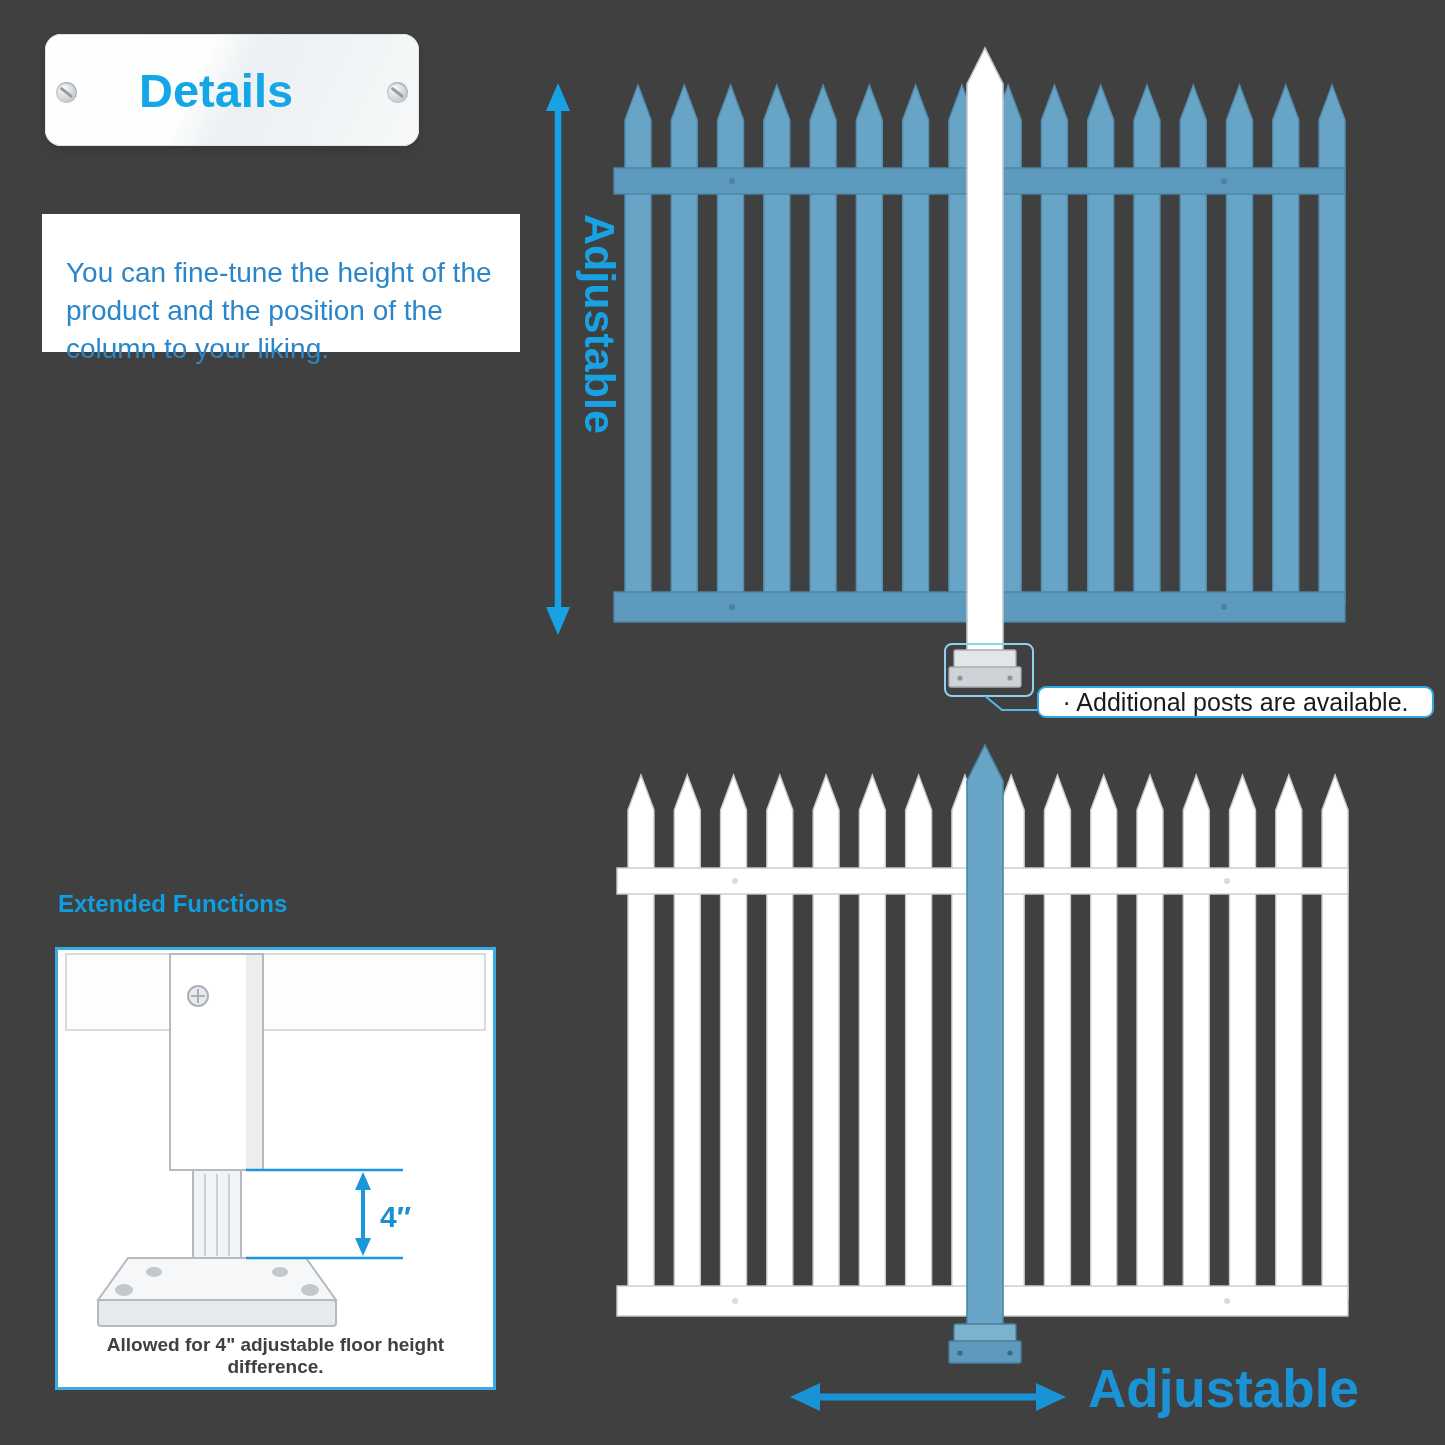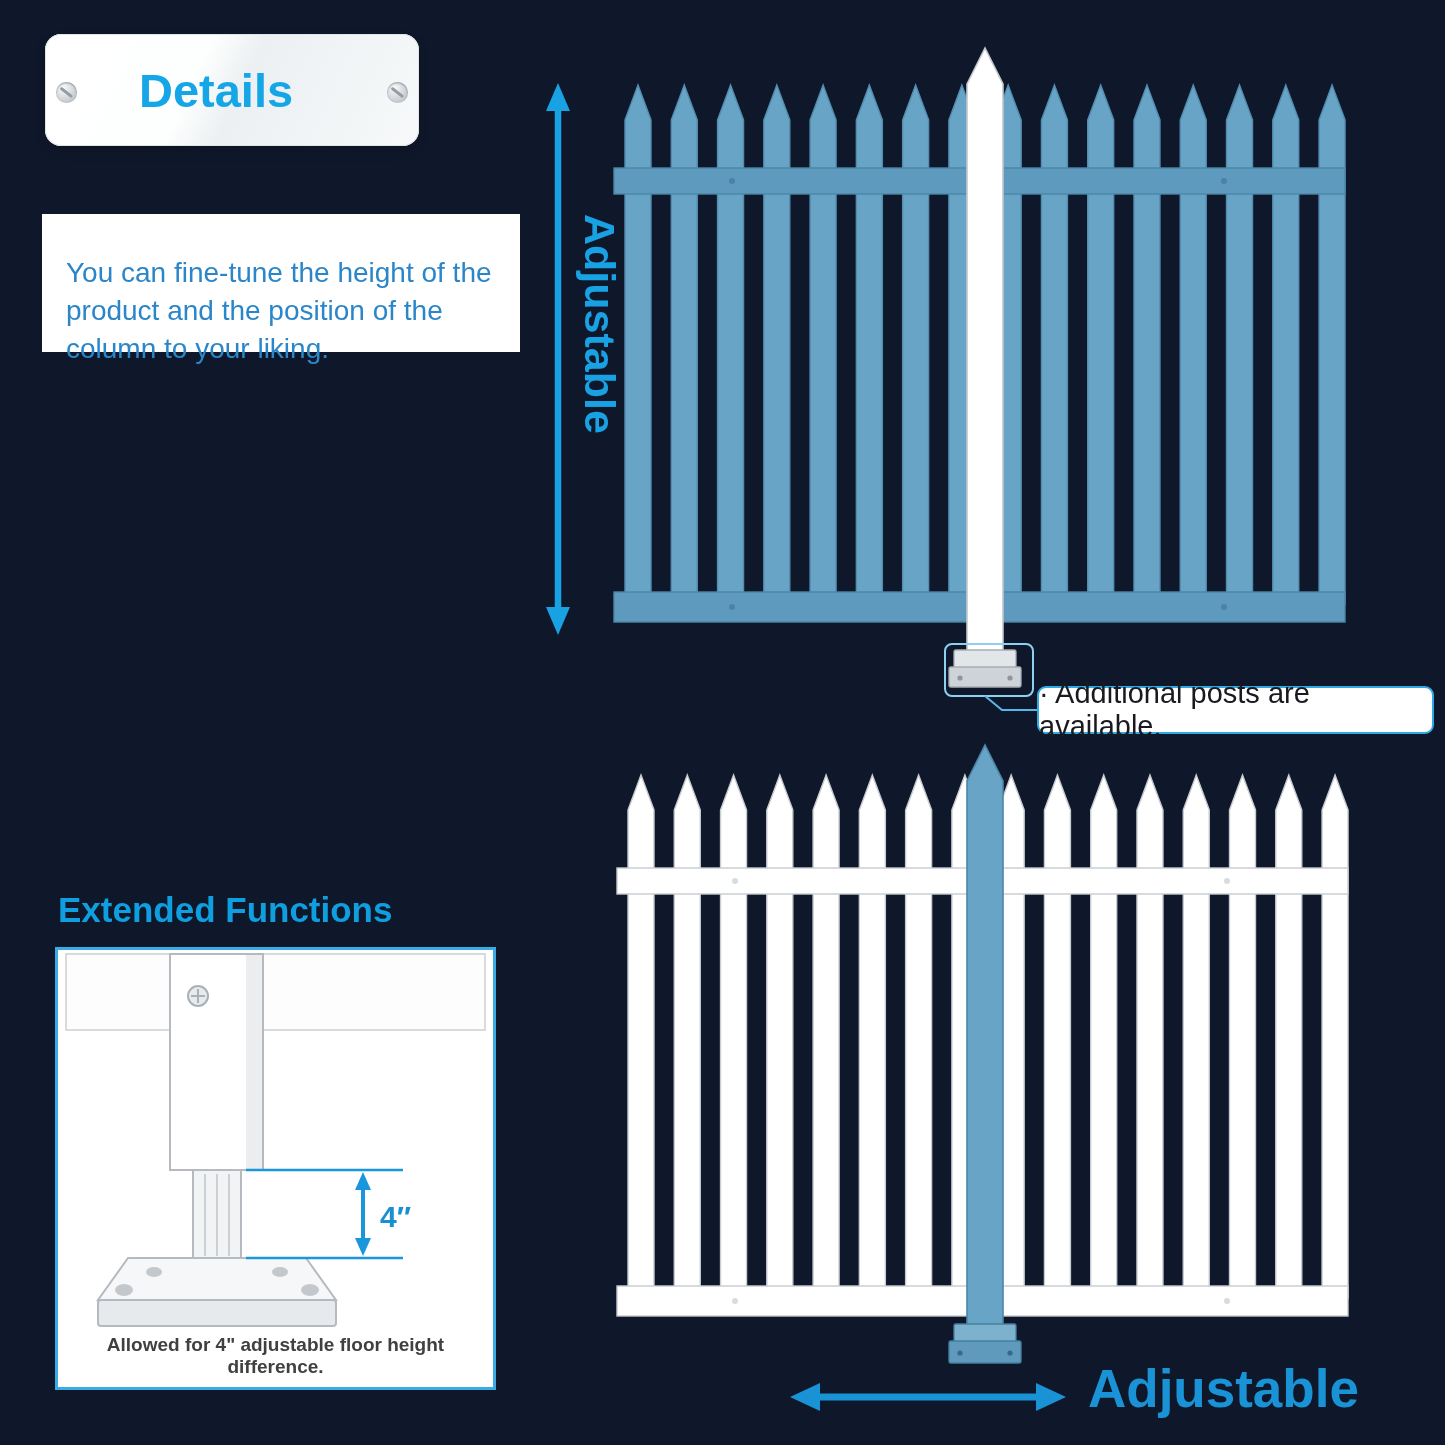--- a/index.html
+++ b/index.html
@@ -1,16 +1,16 @@
 <!DOCTYPE html>
 <html><head>
 <meta charset="utf-8">
 <style>
   html,body{margin:0;padding:0;background:#e9eaea;}
-  .canvas{position:relative;width:1445px;height:1445px;background:#0f172a;
+  .canvas{position:relative;width:1445px;height:1445px;background:#404040;
           font-family:"Liberation Sans",sans-serif;overflow:hidden;}
   .abs{position:absolute;}
 
   
   .plaque{left:45px;top:34px;width:374px;height:112px;border-radius:16px;
     background:linear-gradient(115deg,#ffffff 0%,#fdfefe 40%,#ecf0f2 52%,#f7f9fa 100%);
     box-shadow:0 5px 12px rgba(0,0,0,.13), inset 0 0 0 1px #e0e4e7;
     display:flex;align-items:center;}
   .plaque-text{margin-left:94px;font-size:47px;font-weight:bold;color:#14a6e6;}
   .screw{position:absolute;top:48px;width:21px;height:21px;border-radius:50%;
@@ -22,26 +22,26 @@
   .screw.right{right:11px;}
 
   
   .desc-box{left:42px;top:214px;width:478px;height:138px;background:#ffffff;}
   .desc-box p{margin:0;padding:40px 12px 0 24px;font-size:28px;line-height:38px;color:#2b86c9;}
 
   
   .v-label{left:575px;top:214px;writing-mode:vertical-rl;font-size:43px;font-weight:bold;color:#18a2e4;}
 
   
-  .callout{left:1037px;top:686px;width:397px;height:48px;box-sizing:border-box;background:#ffffff;
+  .callout{left:1037px;top:686px;width:397px;height:32px;box-sizing:border-box;background:#ffffff;
     border:2.5px solid #2fa9e3;border-radius:9px;display:flex;align-items:center;justify-content:center;
-    font-size:29px;color:#191920;}
+    font-size:25px;color:#191920;}
 
   
-  .ef-heading{left:58px;top:890px;font-size:35px;font-weight:bold;color:#0f9fe0;}
+  .ef-heading{left:58px;top:890px;font-size:24px;font-weight:bold;color:#0f9fe0;}
   .ef-box{left:55px;top:947px;width:441px;height:443px;box-sizing:border-box;background:#ffffff;border:3px solid #3aabe3;}
   .ef-caption{position:absolute;left:0;right:0;bottom:9px;text-align:center;font-size:19px;font-weight:bold;color:#404040;}
 
   
   .h-label{left:1088px;top:1358px;font-size:53px;font-weight:bold;color:#1a93d6;}
 </style>
 </head>
 <body>
 
 <div class="canvas">

